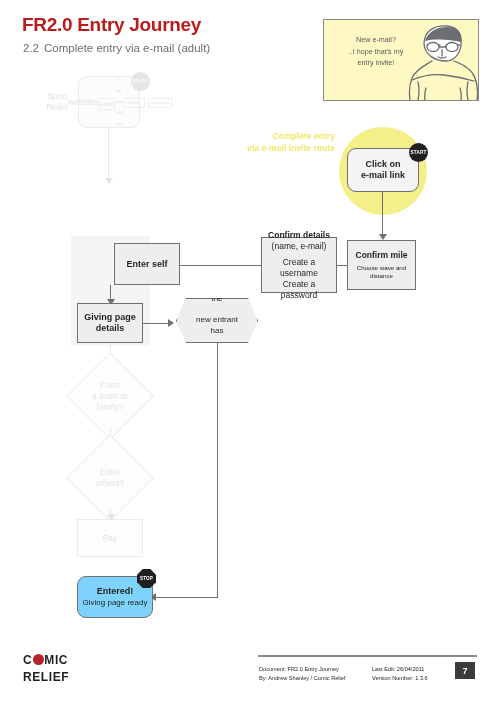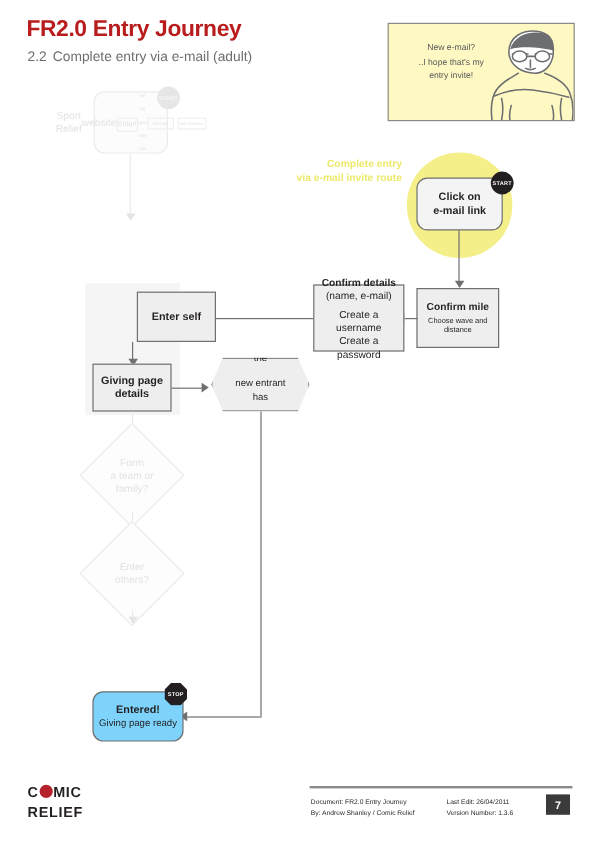--- a/index.html
+++ b/index.html
@@ -250,20 +250,23 @@
     <div class="dshape"></div>
     <div class="dlabel">
       <span>Enter</span><br>
       <span>others?</span>
     </div>
   </div>
 
   <div class="ln faint" style="left:110px;top:509px;width:1px;height:10px;"></div>
   <div class="arrow down faint" style="left:107px;top:514px;"></div>
 
+  <div class="node faded" style="left:77px;top:519px;width:66px;height:38px;">
+    <span>Pay</span>
+  </div>
 
   <div class="ln" style="left:217px;top:343px;width:1px;height:254px;"></div>
   <div class="ln" style="left:155px;top:597px;width:63px;height:1px;"></div>
   <div class="arrow left" style="left:150px;top:593px;"></div>
 
   <div class="node round strong" style="left:77px;top:576px;width:76px;height:42px;background:#7dd3fc;">
     <div>Entered!</div>
     <div style="font-weight:normal;font-size:8px;margin-top:0;">Giving page ready</div>
   </div>
   <div class="badge stop" style="left:137px;top:569px;">STOP</div>

